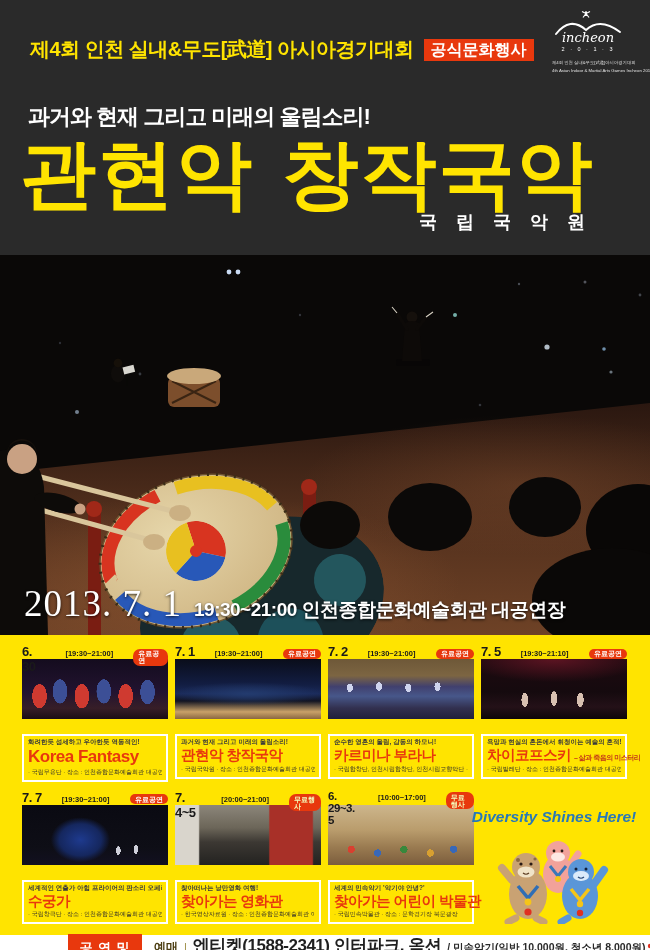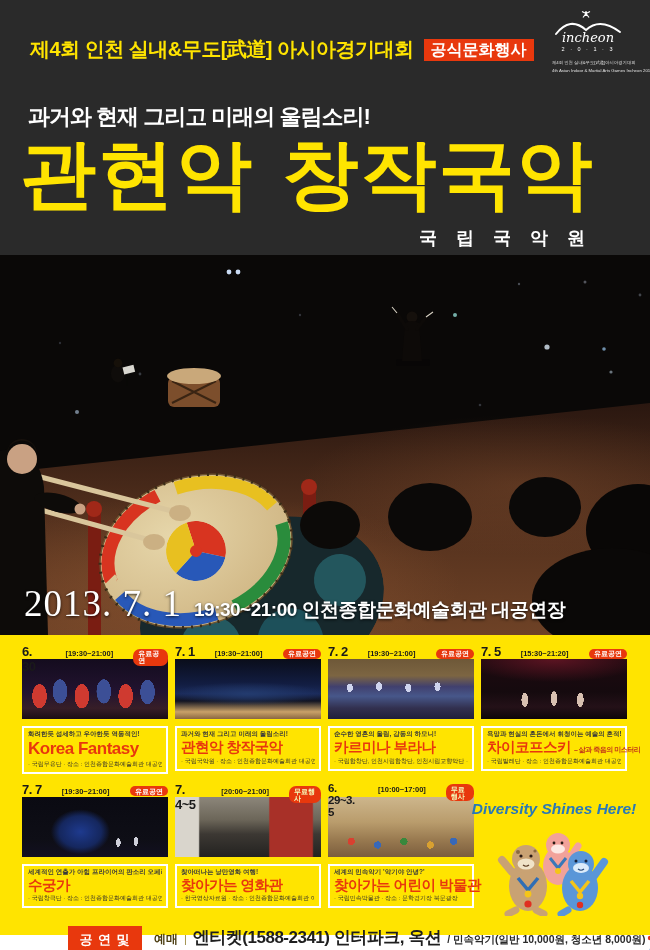--- a/index.html
+++ b/index.html
@@ -11,40 +11,40 @@
   .banner-line{position:absolute;left:30px;top:28px;display:flex;align-items:center;gap:10px;margin-top:8px;}
   .banner-title{color:#ffe400;font-weight:bold;font-size:20px;letter-spacing:-0.5px;}
   .banner-badge{background:#e8380d;color:#fff;font-weight:bold;font-size:16px;padding:3px 7px;line-height:1;}
   .top-logo{position:absolute;right:12px;top:8px;width:100px;text-align:right;color:#fff;}
   .top-logo .sub{font-size:6px;transform:scale(.72);transform-origin:top center;line-height:1.3;opacity:.85;white-space:nowrap;}
 
   
   .hero{position:absolute;top:90px;left:0;width:650px;height:165px;background:#2a2a2a;}
   .hero-slogan{position:absolute;left:28px;top:12px;color:#fff;font-weight:bold;font-size:22px;letter-spacing:-1px;}
   .hero-title{position:absolute;left:20px;top:34px;color:#ffe400;font-family:"DejaVu Serif","Liberation Serif",serif;font-weight:bold;font-size:76px;letter-spacing:2px;white-space:nowrap;}
-  .hero-org{position:absolute;right:58px;top:136px;color:#fff;font-weight:bold;font-size:18px;letter-spacing:7px;}
+  .hero-org{position:absolute;right:58px;top:120px;color:#fff;font-weight:bold;font-size:18px;letter-spacing:7px;}
 
   
   .photo{position:absolute;top:255px;left:0;width:574px;height:380px;background:#0b0908;}
   .photo svg{display:block;}
   .date-overlay{position:absolute;left:24px;bottom:10px;display:flex;align-items:baseline;gap:12px;color:#fff;text-shadow:0 1px 3px rgba(0,0,0,.8);white-space:nowrap;}
   .d-date{font-family:"Liberation Serif",serif;font-size:37px;letter-spacing:1px;}
   .d-rest{font-weight:bold;font-size:19px;letter-spacing:-0.5px;}
 
   
   .yellow{position:absolute;top:635px;left:0;width:650px;height:300px;background:#ffe400;}
   .grid{display:grid;grid-template-columns:repeat(4,146px);gap:8px 7px;padding:9px 0 0 22px;}
   .card{width:146px;}
   .card-head{display:flex;align-items:baseline;gap:20px;height:13px;margin-bottom:2px;}
   .c-date{font-size:13px;font-weight:bold;color:#1a1a1a;letter-spacing:-0.5px;}
   .c-time{font-size:7.5px;font-weight:bold;color:#1a1a1a;}
   .c-badge{margin-left:auto;background:#e8380d;color:#fff;font-size:7px;font-weight:bold;border-radius:7px;padding:1.5px 5px;line-height:1;}
   .c-badge.free{color:#f3ffbe;}
   .c-photo{width:146px;height:60px;background-color:#221;}
-  .c-cap{border:2px solid #fff;margin-top:7px;padding:2px 4px 3px;}
+  .c-cap{border:2px solid #fff;margin-top:15px;padding:2px 4px 3px;}
   .c-capline{font-size:6.5px;color:#3a3a3a;font-weight:bold;white-space:nowrap;overflow:hidden;}
   .c-title{color:#e8380d;font-weight:bold;font-size:14.5px;letter-spacing:-0.5px;line-height:1.15;white-space:nowrap;}
   .c-sub{font-size:7px;font-weight:bold;color:#c23318;margin-left:3px;}
   .c-sub:empty{display:none;}
   .c-info{font-size:6px;color:#33302a;margin-top:1px;white-space:nowrap;overflow:hidden;}
 
   
   .photo-1{background:
     radial-gradient(12px 20px at 12% 62%,#cf3a30 60%,transparent 61%),
     radial-gradient(12px 20px at 26% 54%,#3c4f96 60%,transparent 61%),
@@ -303,21 +303,21 @@
         <div class="c-cap">
           <div class="c-capline">순수한 영혼의 울림, 감동의 하모니!</div>
           <div class="c-title"><span>카르미나 부라나</span></div>
           <div class="c-info">· 국립합창단, 인천시립합창단, 인천시립교향악단 · 장소 : 인천종합문화예술회관 대공연장</div>
         </div>
       </article>
 
       <article class="card">
         <div class="card-head">
           <span class="c-date">7. 5</span>
-          <span class="c-time">[15:30~21:20]</span>
+          <span class="c-time">[19:30~21:10]</span>
           <span class="c-badge">유료공연</span>
         </div>
         <div class="c-photo photo-4"></div>
         <div class="c-cap">
           <div class="c-capline">욕망과 현실의 혼돈에서 휘청이는 예술의 흔적!</div>
           <div class="c-title"><span>차이코프스키</span><span class="c-sub">– 삶과 죽음의 미스터리</span></div>
           <div class="c-info">· 국립발레단   · 장소 : 인천종합문화예술회관 대공연장</div>
         </div>
       </article>
 

